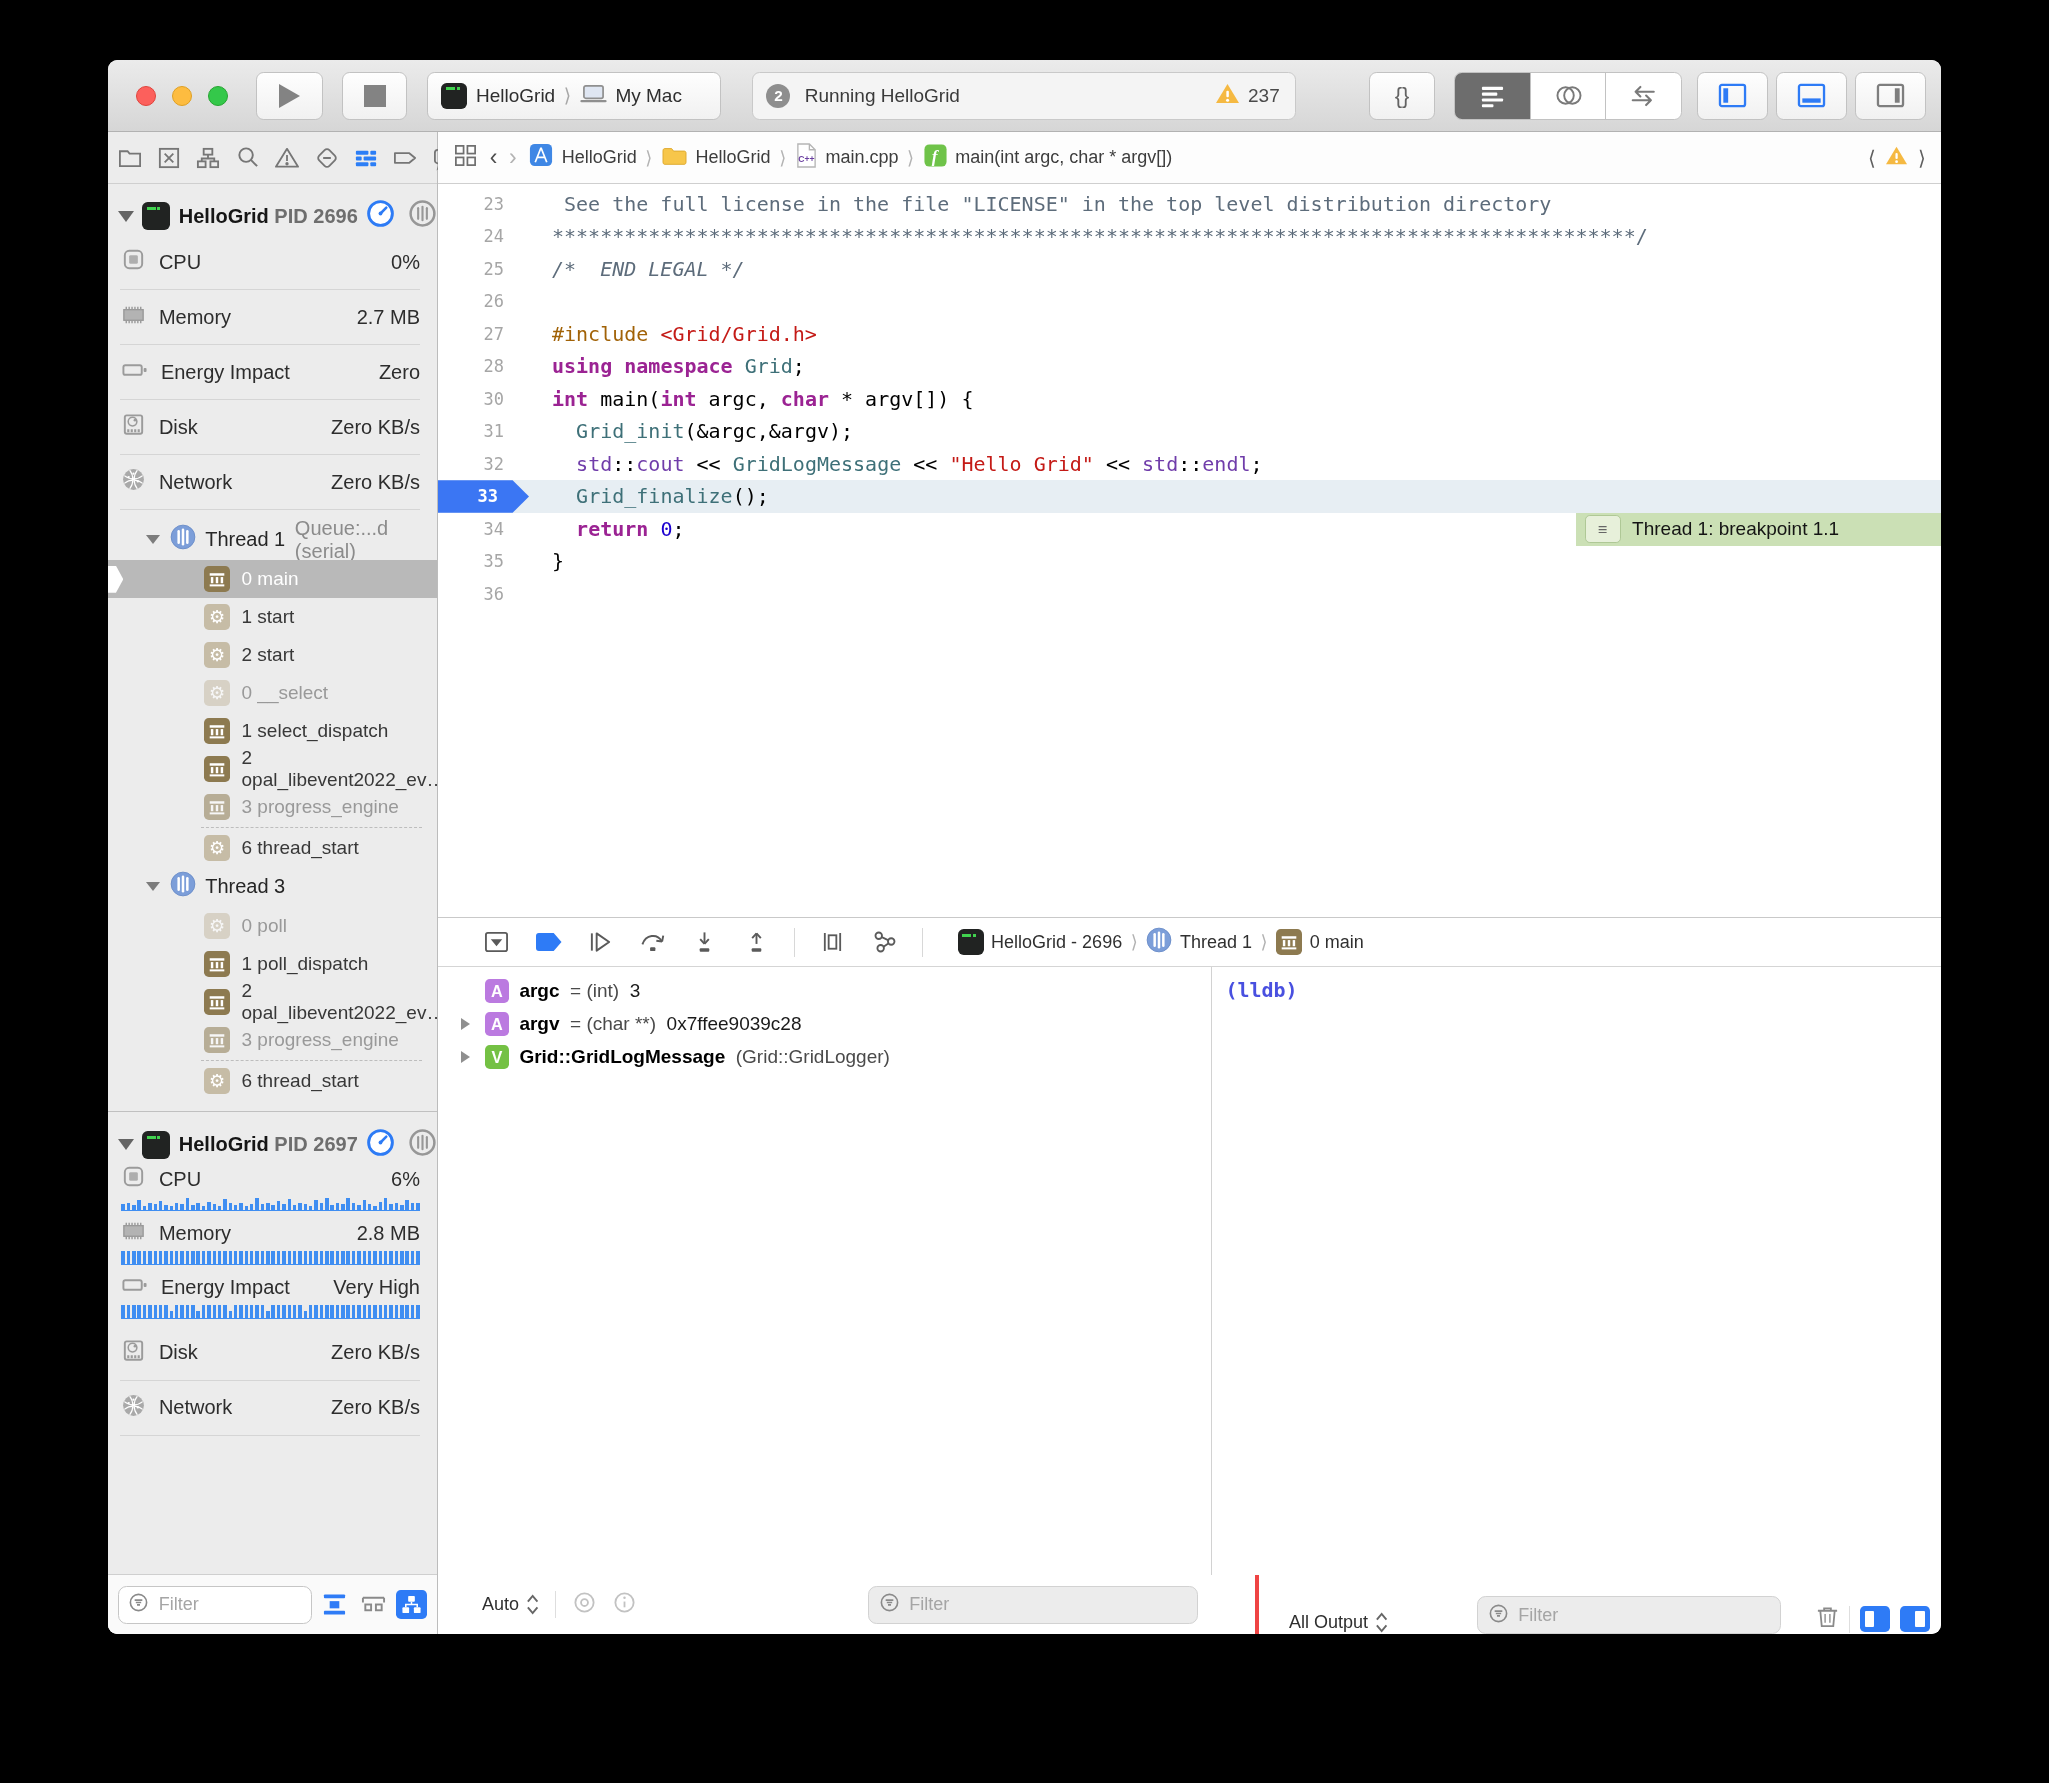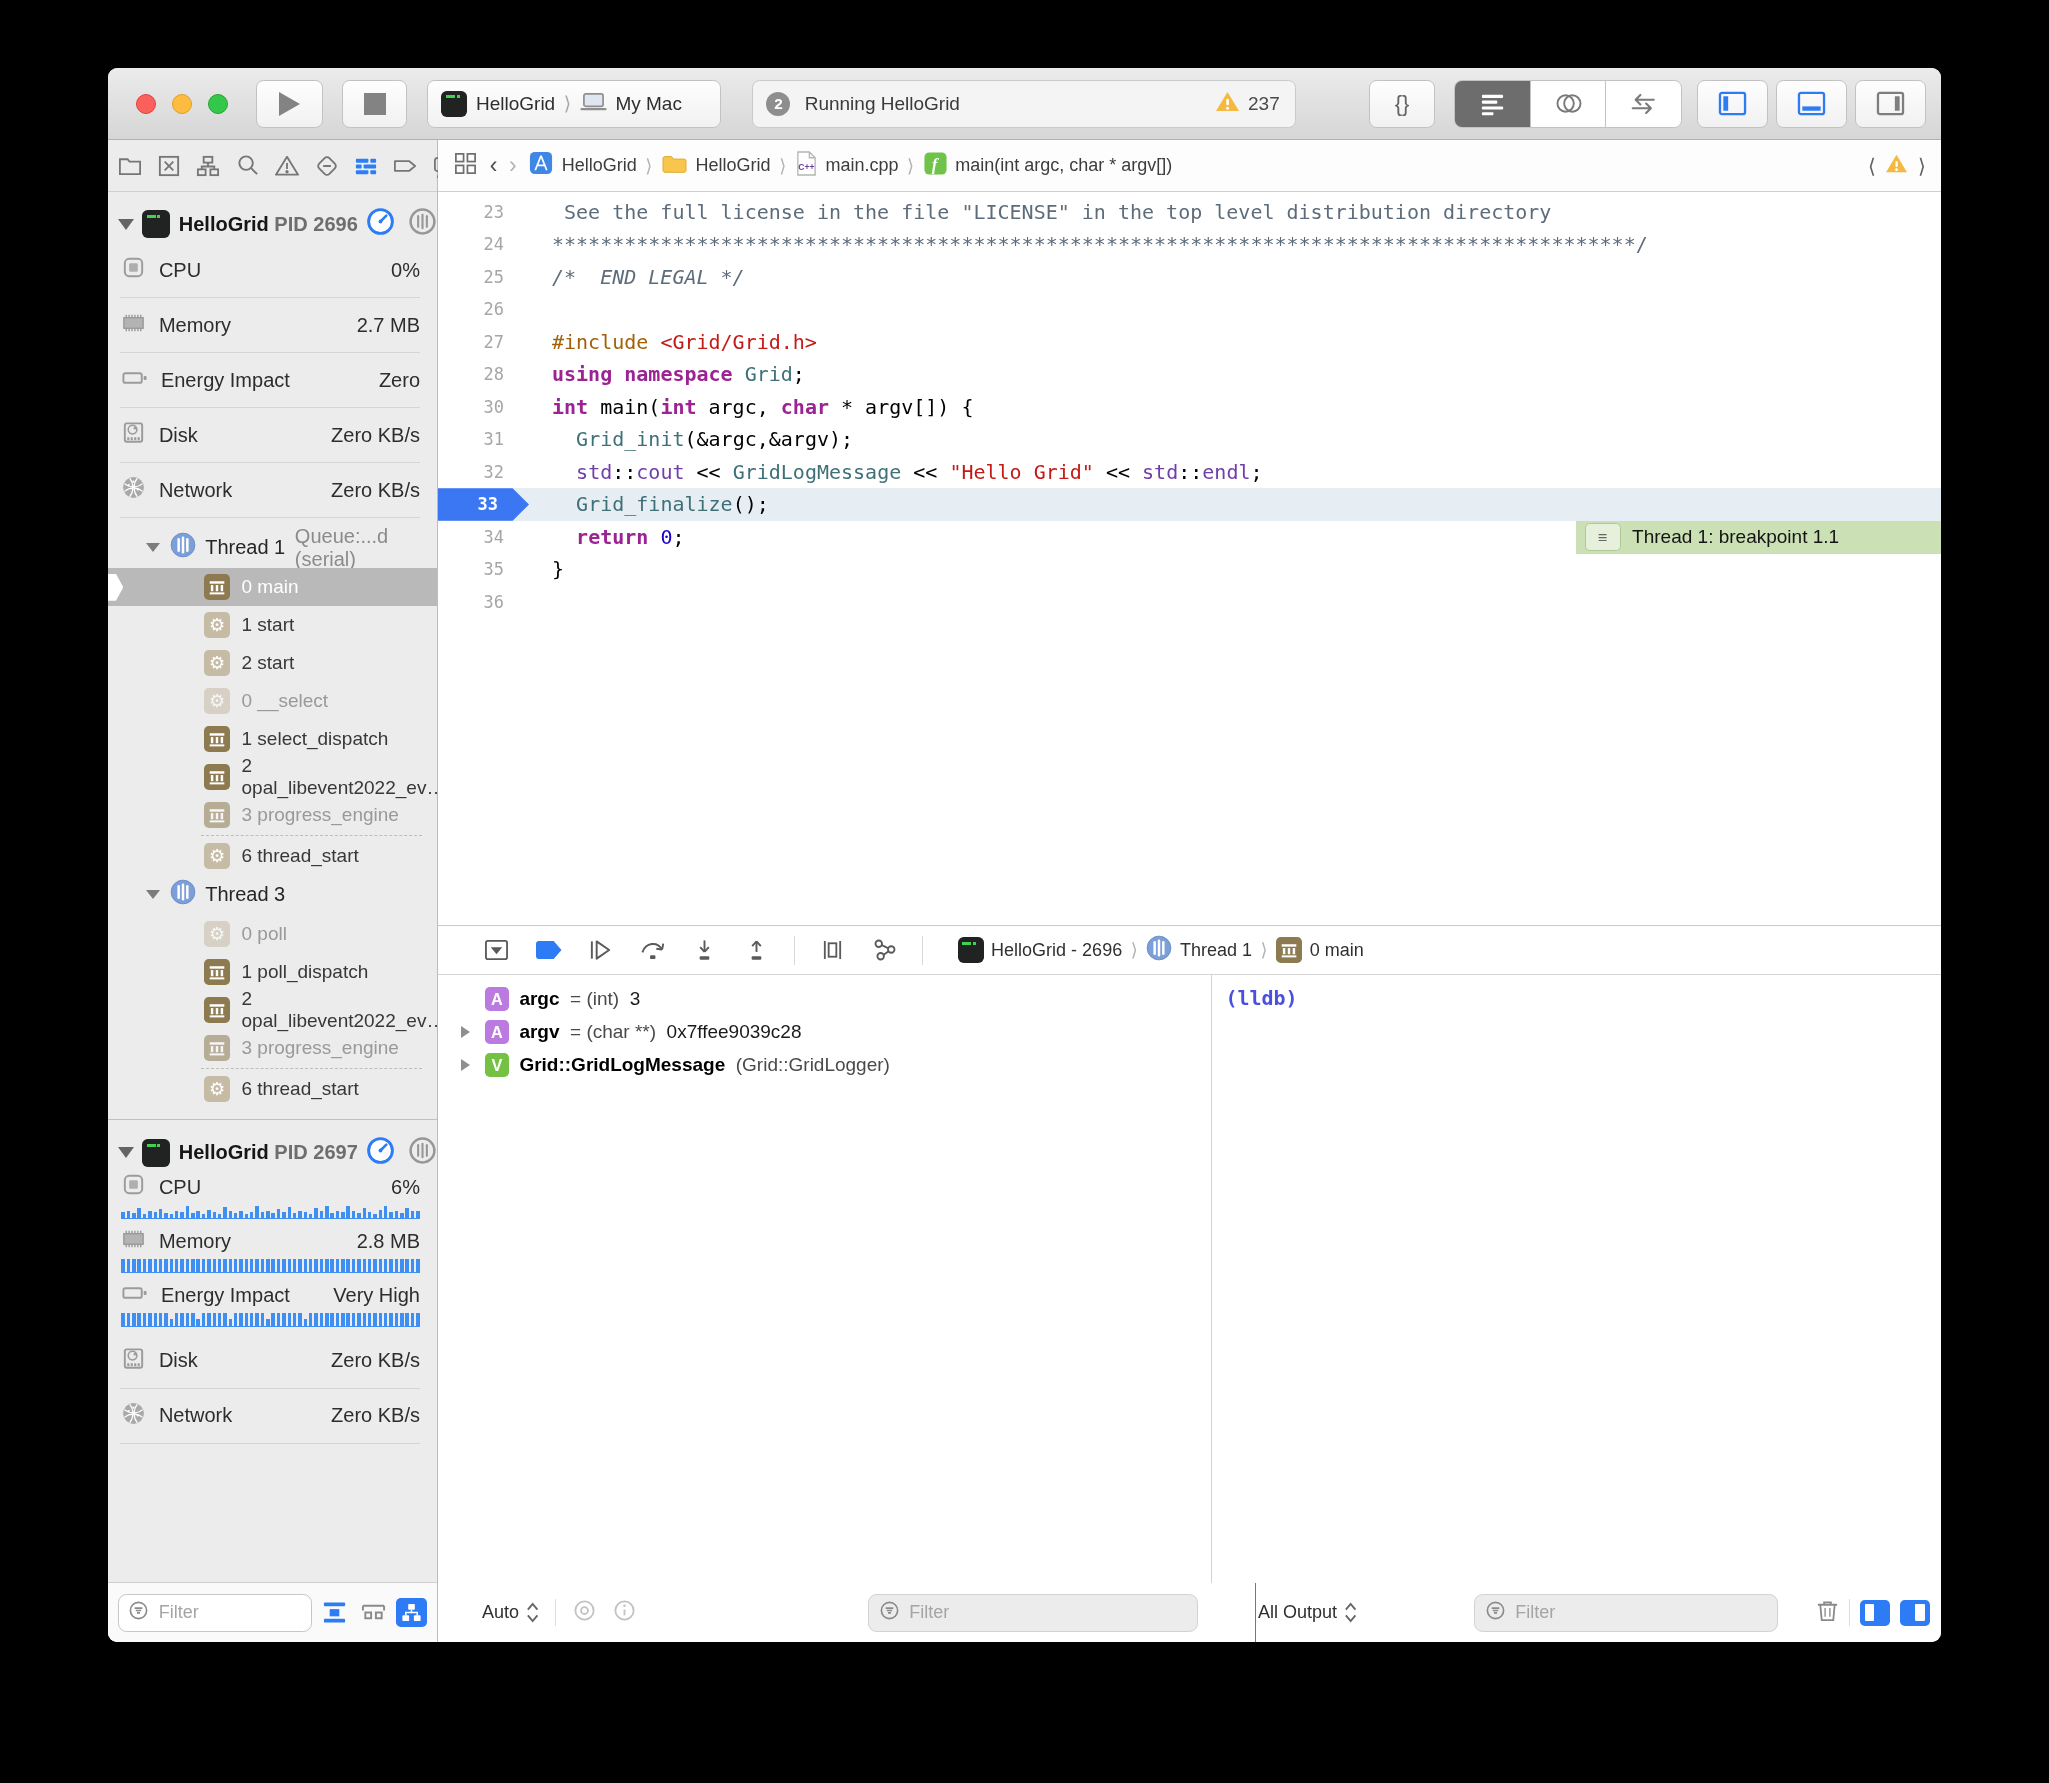--- a/index.html
+++ b/index.html
@@ -1,17 +1,17 @@
 <!DOCTYPE html>
 <html><head>
 <meta charset="utf-8">
 <style>
   html,body{margin:0;padding:0;background:#000;width:2049px;height:1784px;overflow:hidden;
     font-family:"Liberation Sans",sans-serif;-webkit-font-smoothing:antialiased;}
-  .window{position:absolute;left:108px;top:68px;width:1833px;height:1574px;background:#fff;
+  .window{position:absolute;left:108px;top:60px;width:1833px;height:1574px;background:#fff;
     border-radius:9.6px;overflow:hidden;display:flex;flex-direction:column;}
   
   .toolbar{height:71px;flex:none;background:linear-gradient(#ebebeb,#d6d6d6);
     border-bottom:1px solid #b2b2b2;position:relative;}
   .tl{position:absolute;top:26px;width:20px;height:20px;border-radius:50%;box-sizing:border-box;}
   .tl-close{left:28px;background:#fc605c;border:1px solid #e0443c;}
   .tl-min{left:64px;background:#fdbc40;border:1px solid #dfa023;}
   .tl-zoom{left:100px;background:#34c84a;border:1px solid #27a532;}
   .tb-btn{position:absolute;top:11.5px;height:48px;background:linear-gradient(#fefefe,#f1f1f1);
     border:1px solid #c2c2c2;border-radius:7.6px;box-sizing:border-box;display:flex;
@@ -129,21 +129,21 @@
   .console-pane{flex:1;border-left:1px solid #d2d2d2;padding:10.5px 0 0 13.4px;
     font-family:"DejaVu Sans Mono",monospace;font-size:20px;font-weight:700;color:#4950e0;}
   .debug-bottom{height:59px;flex:none;display:flex;background:#fff;}
   .db-left{width:773px;flex:none;display:flex;align-items:center;padding-left:44px;gap:15.3px;position:relative;}
   .scope-ctl{display:flex;align-items:center;gap:5.7px;font-size:18px;color:#2f2f2f;}
   .vsep{width:1px;height:27px;background:#dedede;}
   .bb-field{position:absolute;left:430px;width:330px;height:38px;background:#ececec;border:1px solid #d2d2d2;
     border-radius:8.6px;display:flex;align-items:center;gap:7.6px;padding:0 9.6px;box-sizing:border-box;}
   .bb-field input{border:none;outline:none;background:transparent;font-size:18px;color:#333;width:100%;font-family:"Liberation Sans",sans-serif;}
   .bb-field input::placeholder{color:#a5a5a5;}
-  .db-right{flex:1;border-left:1px solid #ef4444;display:flex;align-items:center;padding-left:2px;position:relative;}
+  .db-right{flex:1;border-left:4px solid #ef4444;display:flex;align-items:flex-end;padding-left:30px;position:relative;}
   .db-right .bb-field{left:218px;width:304px;}
   .console-btns{position:absolute;right:11.5px;display:flex;align-items:center;gap:9.6px;}
   .cons-toggle{width:30px;height:26px;background:#2e7bf6;border-radius:4.8px;position:relative;}
   .cons-toggle::before{content:"";position:absolute;top:4.8px;bottom:4.8px;width:9.6px;background:#fff;border-radius:1px;}
   .cons-toggle.lft::before{left:4.8px;} .cons-toggle.rgt::before{right:4.8px;}
 </style>
 </head>
 <body>
 
 <div class="window">

